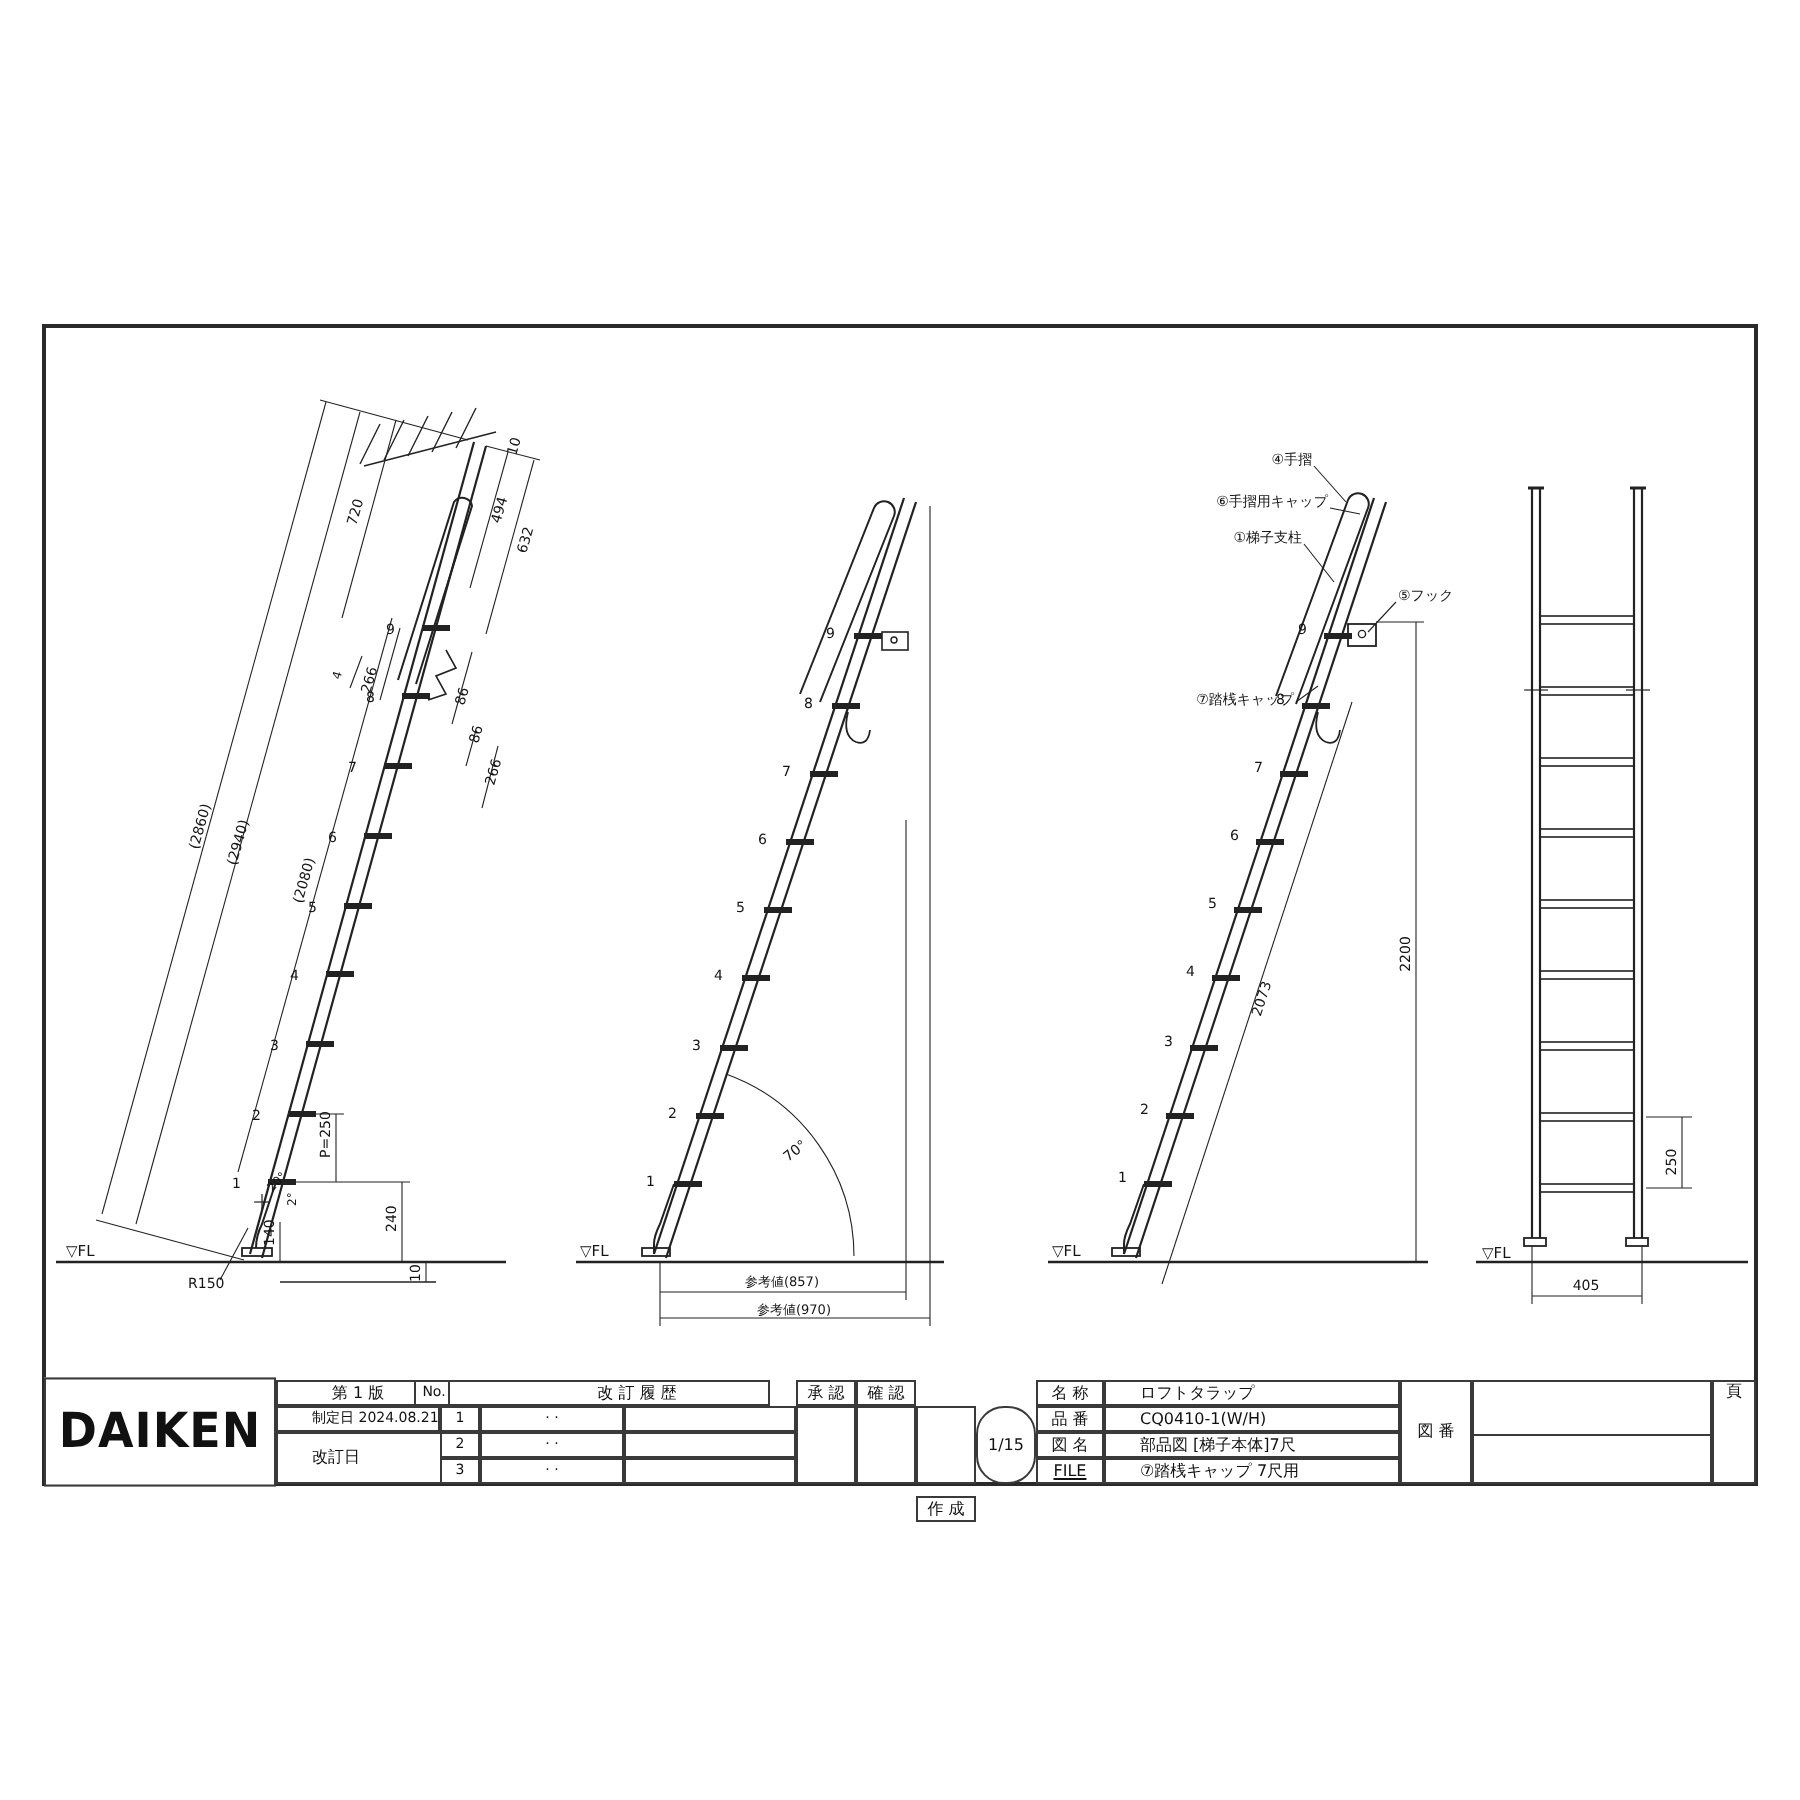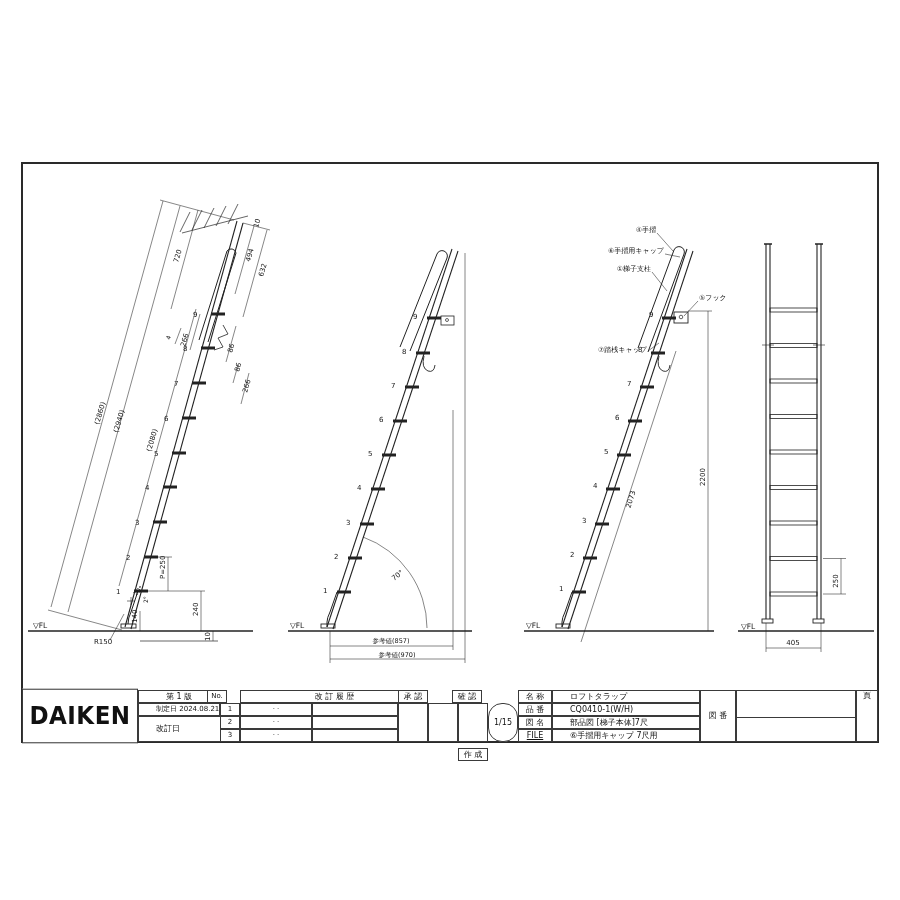--- a/index.html
+++ b/index.html
@@ -261,52 +261,52 @@
   <div class="tb-cell tb-logo" style="left:22px;top:690px;width:116px;height:52px;">DAIKEN</div>
 
   <div class="tb-cell" style="left:138px;top:690px;width:82px;height:13px;">第 1 版</div>
   <div class="tb-cell tb-left tb-small" style="left:138px;top:703px;width:82px;height:13px;">
     <span>制定日</span>&nbsp;
     <span>2024.08.21</span>
   </div>
   <div class="tb-cell tb-left" style="left:138px;top:716px;width:100px;height:26px;">改訂日</div>
 
   <div class="tb-cell tb-small" style="left:207px;top:690px;width:20px;height:13px;">No.</div>
-  <div class="tb-cell" style="left:240px;top:690px;width:161px;height:13px;padding-left:28px;">改 訂 履 歴</div>
+  <div class="tb-cell" style="left:224px;top:690px;width:161px;height:13px;padding-left:28px;">改 訂 履 歴</div>
 
   <div class="tb-cell tb-small" style="left:220px;top:703px;width:20px;height:13px;">1</div>
   <div class="tb-cell tb-small" style="left:240px;top:703px;width:72px;height:13px;">·    ·</div>
   <div class="tb-cell" style="left:312px;top:703px;width:86px;height:13px;"></div>
 
   <div class="tb-cell tb-small" style="left:220px;top:716px;width:20px;height:13px;">2</div>
   <div class="tb-cell tb-small" style="left:240px;top:716px;width:72px;height:13px;">·    ·</div>
   <div class="tb-cell" style="left:312px;top:716px;width:86px;height:13px;"></div>
 
   <div class="tb-cell tb-small" style="left:220px;top:729px;width:20px;height:13px;">3</div>
   <div class="tb-cell tb-small" style="left:240px;top:729px;width:72px;height:13px;">·    ·</div>
   <div class="tb-cell" style="left:312px;top:729px;width:86px;height:13px;"></div>
 
   <div class="tb-cell" style="left:398px;top:690px;width:30px;height:13px;">承 認</div>
   <div class="tb-cell" style="left:398px;top:703px;width:30px;height:39px;"></div>
-  <div class="tb-cell" style="left:452px;top:690px;width:30px;height:13px;">確 認</div>
+  <div class="tb-cell" style="left:428px;top:690px;width:30px;height:13px;">確 認</div>
   <div class="tb-cell" style="left:428px;top:703px;width:30px;height:39px;"></div>
   <div class="tb-cell" style="left:458px;top:708px;width:30px;height:13px;margin-top:40px;">作 成</div>
   <div class="tb-cell" style="left:458px;top:703px;width:30px;height:39px;"></div>
 
   <div class="tb-cell" style="left:488px;top:690px;width:18px;height:13px;margin-left:40px;">縮 尺</div>
   <div class="tb-cell" style="left:488px;top:703px;width:30px;height:39px;border-radius:14px;">1/15</div>
 
   <div class="tb-cell" style="left:518px;top:690px;width:34px;height:13px;">名 称</div>
   <div class="tb-cell tb-left" style="left:552px;top:690px;width:148px;height:13px;">ロフトタラップ</div>
   <div class="tb-cell" style="left:518px;top:703px;width:34px;height:13px;">品 番</div>
   <div class="tb-cell tb-left" style="left:552px;top:703px;width:148px;height:13px;">CQ0410-1(W/H)</div>
   <div class="tb-cell" style="left:518px;top:716px;width:34px;height:13px;">図 名</div>
   <div class="tb-cell tb-left" style="left:552px;top:716px;width:148px;height:13px;">部品図 [梯子本体]7尺</div>
   <div class="tb-cell" style="left:518px;top:729px;width:34px;height:13px;text-decoration:underline;">FILE</div>
-  <div class="tb-cell tb-left" style="left:552px;top:729px;width:148px;height:13px;">⑥手摺用キャップ 7尺用</div>
+  <div class="tb-cell tb-left" style="left:552px;top:729px;width:148px;height:13px;">⑦踏桟キャップ 7尺用</div>
 
   <div class="tb-cell" style="left:700px;top:690px;width:36px;height:52px;">図 番</div>
   <div class="tb-cell" style="left:736px;top:690px;width:120px;height:52px;">
         <span class="tb-mid"></span>
       </div>
   <div class="tb-cell tb-topalign" style="left:856px;top:690px;width:22px;height:52px;">頁</div>
 </div>
 
 </div>
 

